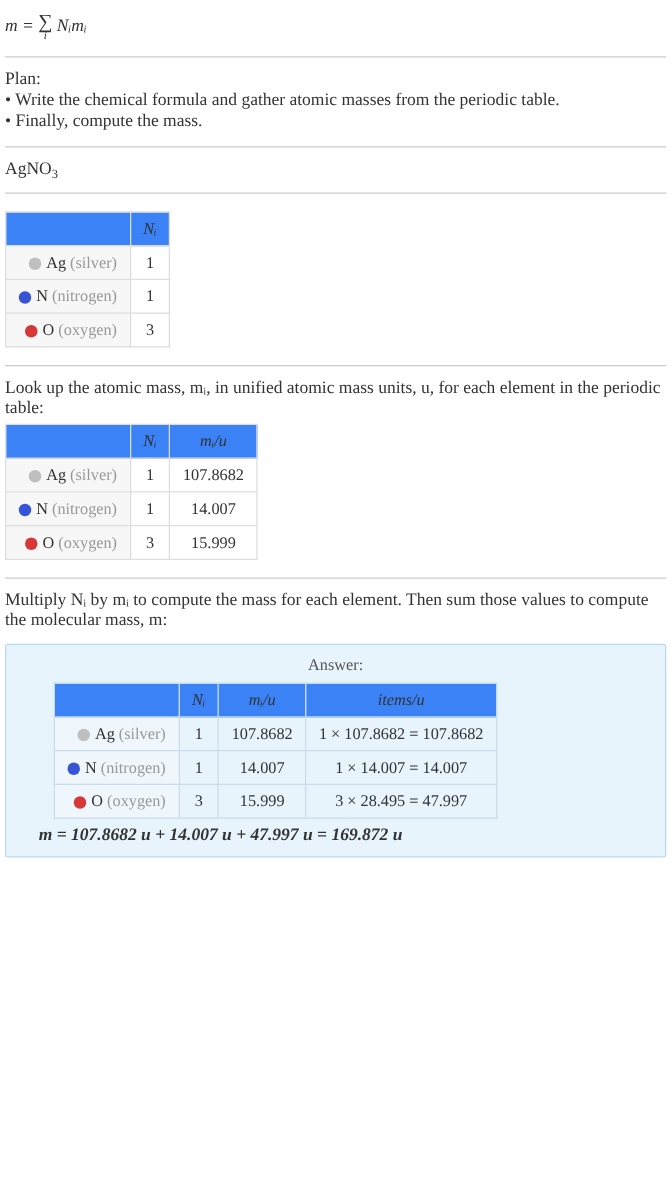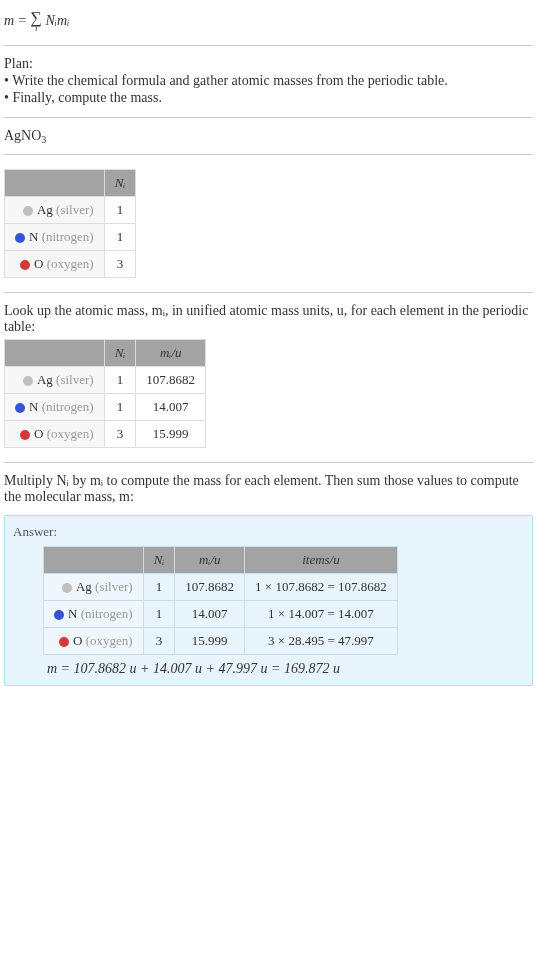--- a/index.html
+++ b/index.html
@@ -31,21 +31,21 @@
     }
     td, th {
       border: 1px solid #ddd;
       padding: 5px 10px;
       text-align: center;
       font-size: 13px;
     }
     th {
       font-weight: normal;
       font-style: italic;
-      background: #a3a3a3;
+      background: #3b82f6;
     }
     td.element-cell {
       text-align: right;
       background: #f7f7f7;
       white-space: nowrap;
     }
     .element-dot {
       display: inline-block;
       width: 10px;
       height: 10px;
@@ -72,24 +72,26 @@
     .answer-box td, .answer-box th {
       border: 1px solid #c8dcec;
     }
     .answer-box td.element-cell {
       background: #f0f7fc;
     }
     .answer-label {
       font-size: 13px;
       color: #555;
       margin-bottom: 4px;
+      text-align: center;
     }
     .final-eq {
-      margin-left: 34px;
+      margin-left: 18px;
       font-style: italic;
+      font-weight: bold;
     }
     .bullet-line {
       margin: 1px 0;
     }
     .sub {
       font-size: 10px;
       position: relative;
       top: 3px;
     }
     .under {

